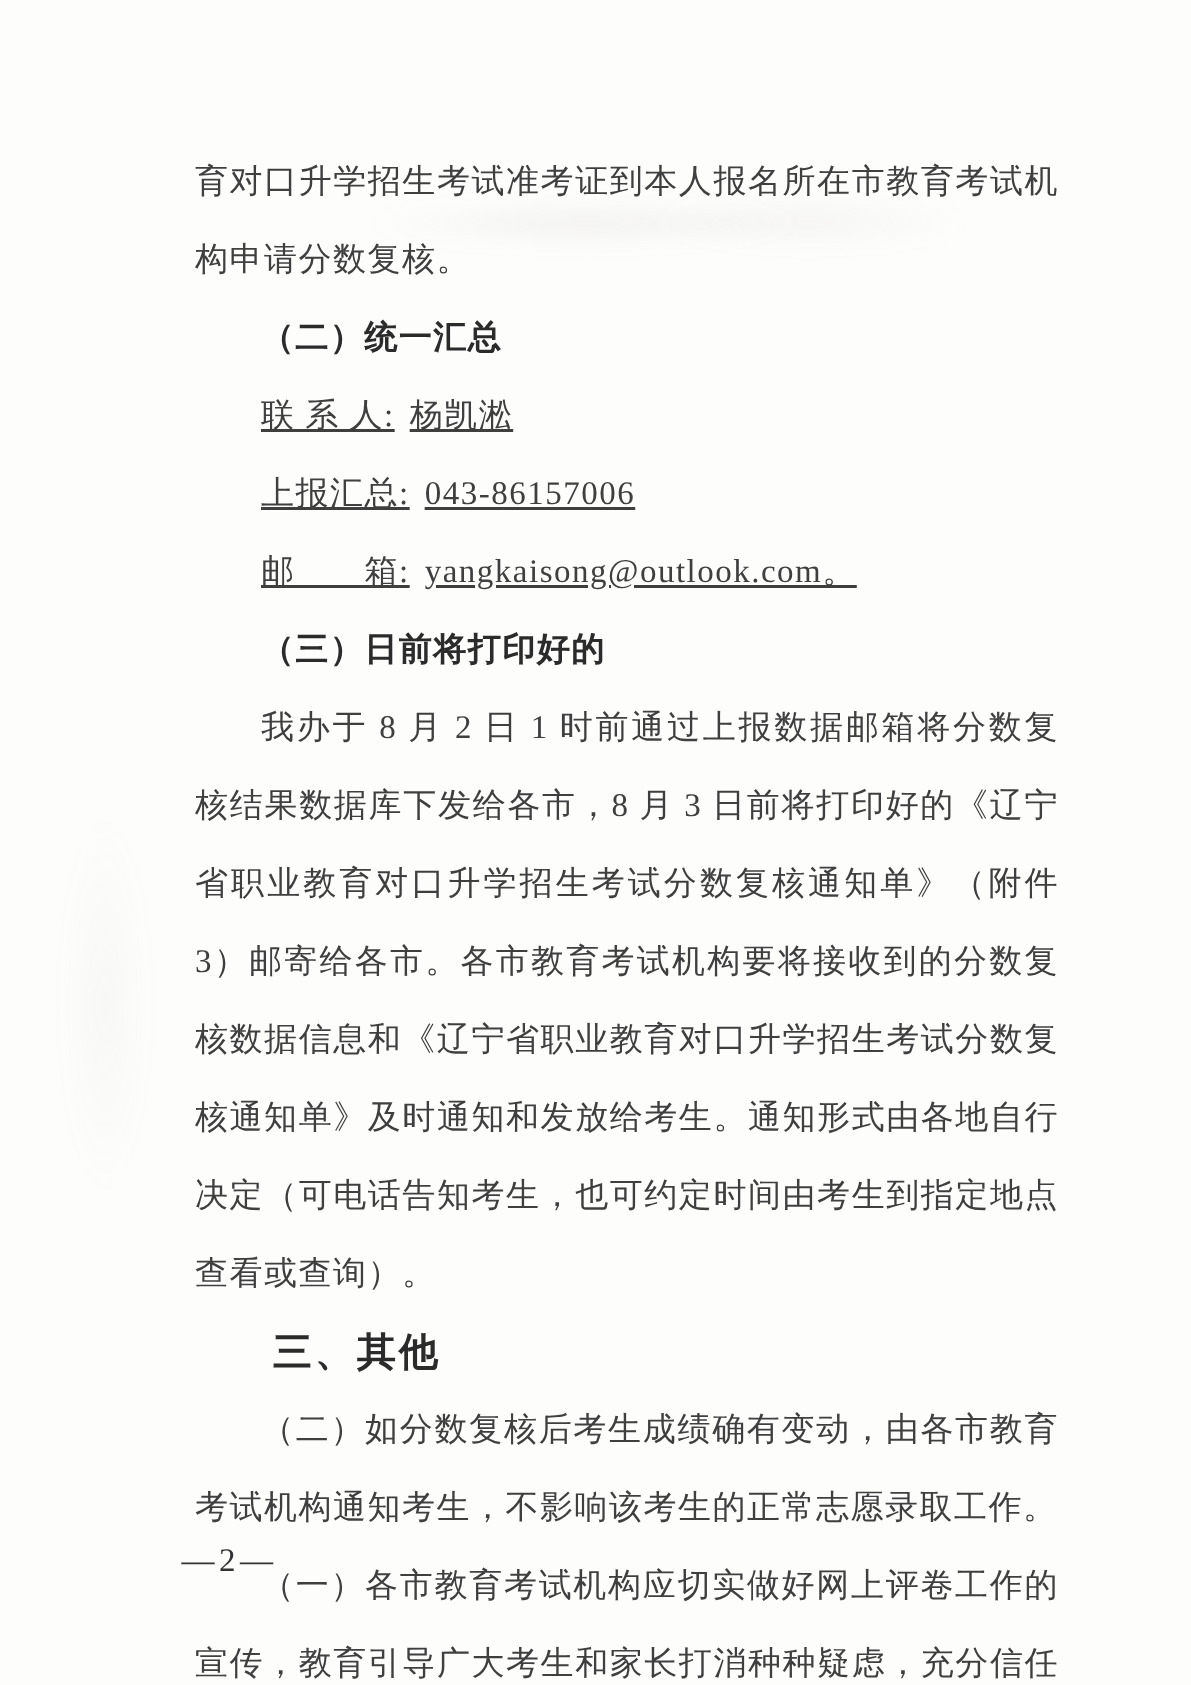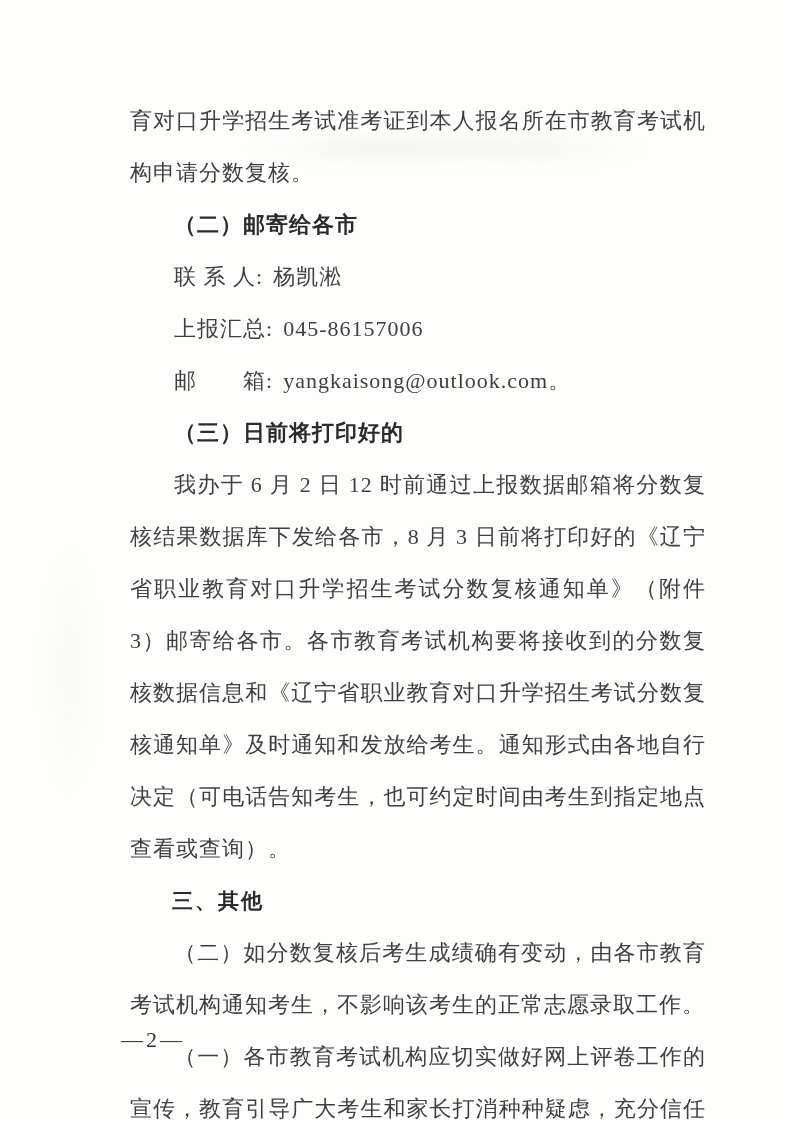--- a/index.html
+++ b/index.html
@@ -44,23 +44,23 @@
     font-weight: bold;
     color: #2b2b2b;
     text-indent: 2em;
   }
   .h-hei {
     font-family: "Liberation Sans", "DejaVu Sans", sans-serif;
     font-weight: bold;
     color: #2b2b2b;
     text-indent: 2em;
     letter-spacing: 2px;
-    font-size: 21px;
+    font-size: 26px;
   }
-  .contact-row { text-indent: 2em; }
+  .contact-row { text-indent: 2em; text-decoration: underline; }
   .contact-value { margin-left: 10px; }
   .pagenum {
     position: absolute;
     left: 121px;
     top: 1027px;
     font-size: 22px;
     letter-spacing: 3px;
     color: #333333;
   }
 </style>
@@ -70,32 +70,32 @@
 <div class="page">
 
   <div class="smudge s1"></div>
   <div class="smudge s2"></div>
   <div class="smudge s3"></div>
 
   <div class="doc">
 
     <p>育对口升学招生考试准考证到本人报名所在市教育考试机构申请分数复核。</p>
 
-    <p class="h-kai">（二）邮寄给各市</p>
+    <p class="h-kai">（二）统一汇总</p>
 
 
     <p class="contact-row"><span class="contact-label">联 系 人:</span><span class="contact-value">杨凯淞</span></p>
 
-    <p class="contact-row"><span class="contact-label">上报汇总:</span><span class="contact-value">045-86157006</span></p>
+    <p class="contact-row"><span class="contact-label">上报汇总:</span><span class="contact-value">043-86157006</span></p>
 
     <p class="contact-row"><span class="contact-label">邮　　箱:</span><span class="contact-value">yangkaisong@outlook.com。</span></p>
 
     <p class="h-kai">（三）日前将打印好的</p>
 
-    <p class="indent">我办于 6 月 2 日 12 时前通过上报数据邮箱将分数复核结果数据库下发给各市，8 月 3 日前将打印好的《辽宁省职业教育对口升学招生考试分数复核通知单》（附件 3）邮寄给各市。各市教育考试机构要将接收到的分数复核数据信息和《辽宁省职业教育对口升学招生考试分数复核通知单》及时通知和发放给考生。通知形式由各地自行决定（可电话告知考生，也可约定时间由考生到指定地点查看或查询）。</p>
+    <p class="indent">我办于 8 月 2 日 1 时前通过上报数据邮箱将分数复核结果数据库下发给各市，8 月 3 日前将打印好的《辽宁省职业教育对口升学招生考试分数复核通知单》（附件 3）邮寄给各市。各市教育考试机构要将接收到的分数复核数据信息和《辽宁省职业教育对口升学招生考试分数复核通知单》及时通知和发放给考生。通知形式由各地自行决定（可电话告知考生，也可约定时间由考生到指定地点查看或查询）。</p>
 
     <p class="h-hei">三、其他</p>
 
     <p class="indent">（二）如分数复核后考生成绩确有变动，由各市教育考试机构通知考生，不影响该考生的正常志愿录取工作。</p>
 
     <p class="indent">（一）各市教育考试机构应切实做好网上评卷工作的宣传，教育引导广大考生和家长打消种种疑虑，充分信任网上评卷的科学性和准确性。</p>
 
   </div>
 
   <div class="pagenum">—2—</div>

